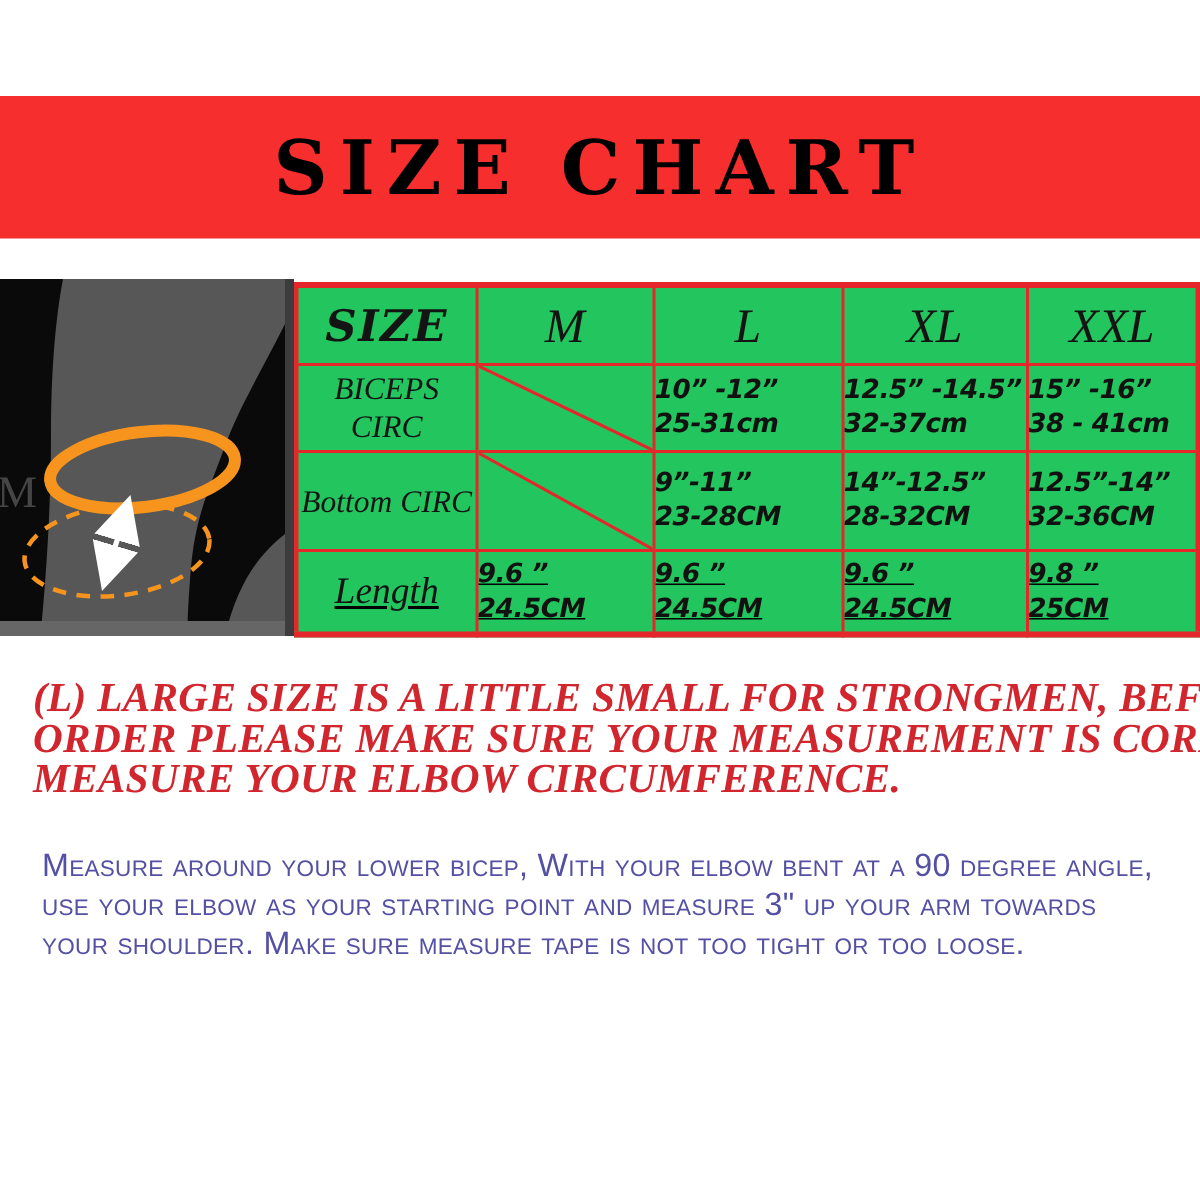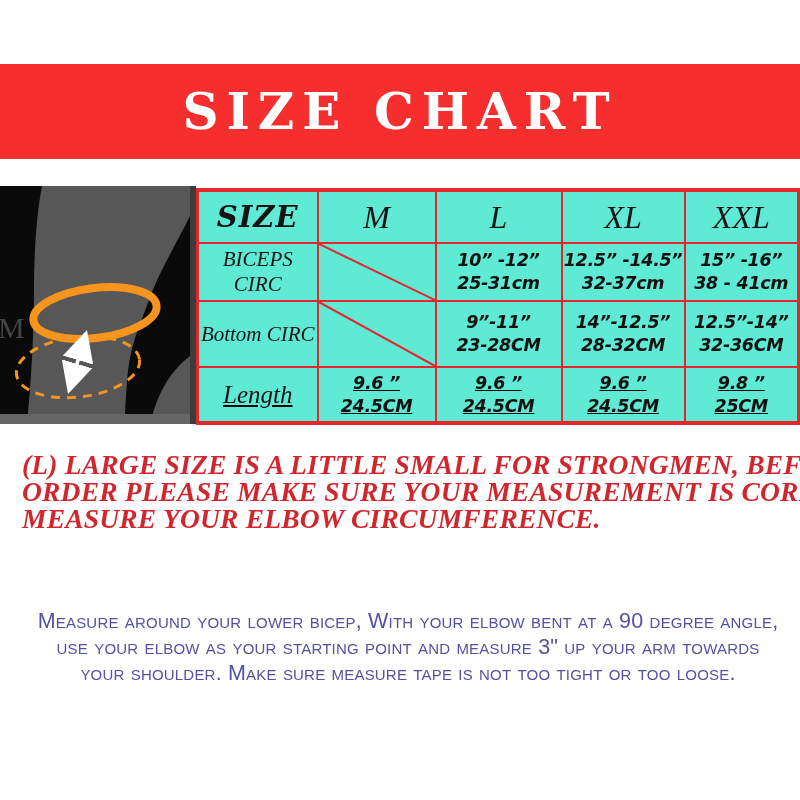--- a/index.html
+++ b/index.html
@@ -9,33 +9,33 @@
     background: #ffffff; overflow: hidden;
   }
 
   
   .banner {
     position: absolute; left: 0; top: 64px; width: 800px; height: 95px;
     background: #f62e2e; display: flex; align-items: center; justify-content: center;
   }
   .banner h1 {
     font-family: "DejaVu Serif", serif; font-weight: bold;
-    font-size: 50px; letter-spacing: 8px; color: #ffffff;
+    font-size: 50px; letter-spacing: 8px; color: #000000;
   }
 
   
   .photo { position: absolute; left: 0; top: 186px; width: 196px; height: 238px; }
   .photo svg { display: block; width: 100%; height: 100%; }
 
   
   table.size-table {
     position: absolute; left: 196px; top: 188px; width: 601px;
     border-collapse: collapse; table-layout: fixed;
     border: 3px solid #e5262b; border-top-width: 4px; border-bottom-width: 4px;
-    background: #5eead4;
+    background: #22c55e;
   }
   table.size-table td, table.size-table th { border: 2px solid #e5262b; padding: 0; overflow: hidden; }
   tr.hrow { height: 53px; }
   tr.row1 { height: 58px; }
   tr.row2 { height: 66px; }
   tr.row3 { height: 56px; text-decoration: underline; }
   th.size-cell {
     font-family: "DejaVu Serif", serif; font-style: italic; font-weight: bold;
     font-size: 29px; color: #141414; text-align: center; letter-spacing: 1px;
   }
@@ -43,39 +43,39 @@
     font-family: "Liberation Serif", serif; font-style: italic; font-weight: normal;
     font-size: 32px; color: #141414; text-align: center;
   }
   td.lbl {
     font-family: "Liberation Serif", serif; font-style: italic; font-weight: 500;
     font-size: 21px; color: #141414; text-align: center;
   }
   td.lbl.length { font-size: 25px; }
   td.val {
     font-family: "DejaVu Sans", sans-serif; font-style: italic; font-weight: bold;
-    font-size: 17.5px; color: #111111; text-align: center; letter-spacing: -0.3px; border-radius: 15px;
+    font-size: 17.5px; color: #111111; text-align: left; letter-spacing: -0.3px;
   }
   td.val div { line-height: 23px; white-space: nowrap; }
   td.diag { position: relative; }
   td.diag svg { position: absolute; inset: 0; width: 100%; height: 100%; }
 
   
   .red-note {
     position: absolute; left: 22px; top: 451px; width: 770px;
     font-family: "Liberation Serif", serif; font-style: italic; font-weight: 600;
     font-size: 27.5px; line-height: 27px; color: #d2262e; letter-spacing: 0.2px;
   }
   .red-note div { white-space: nowrap; }
 
   
   .purple-note {
-    position: absolute; left: 28px; top: 608px; width: 760px;
+    position: absolute; left: 28px; top: 564px; width: 760px;
     font-family: "Liberation Sans", sans-serif; font-variant: small-caps;
-    font-size: 21.5px; line-height: 26px; color: #5450a3; letter-spacing: 0.2px; text-align: center;
+    font-size: 21.5px; line-height: 26px; color: #5450a3; letter-spacing: 0.2px;
   }
   .purple-note div { white-space: nowrap; }
 
   
   .notice {
     position: absolute; left: 40px; top: 676px; width: 740px;
     font-family: "Liberation Sans", sans-serif; color: #1c1c1c; white-space: nowrap;
   }
   .notice .notice-label { font-size: 26px; letter-spacing: -0.5px; }
   .notice .notice-text { font-variant: small-caps; font-size: 20.5px; letter-spacing: 0.2px; }

